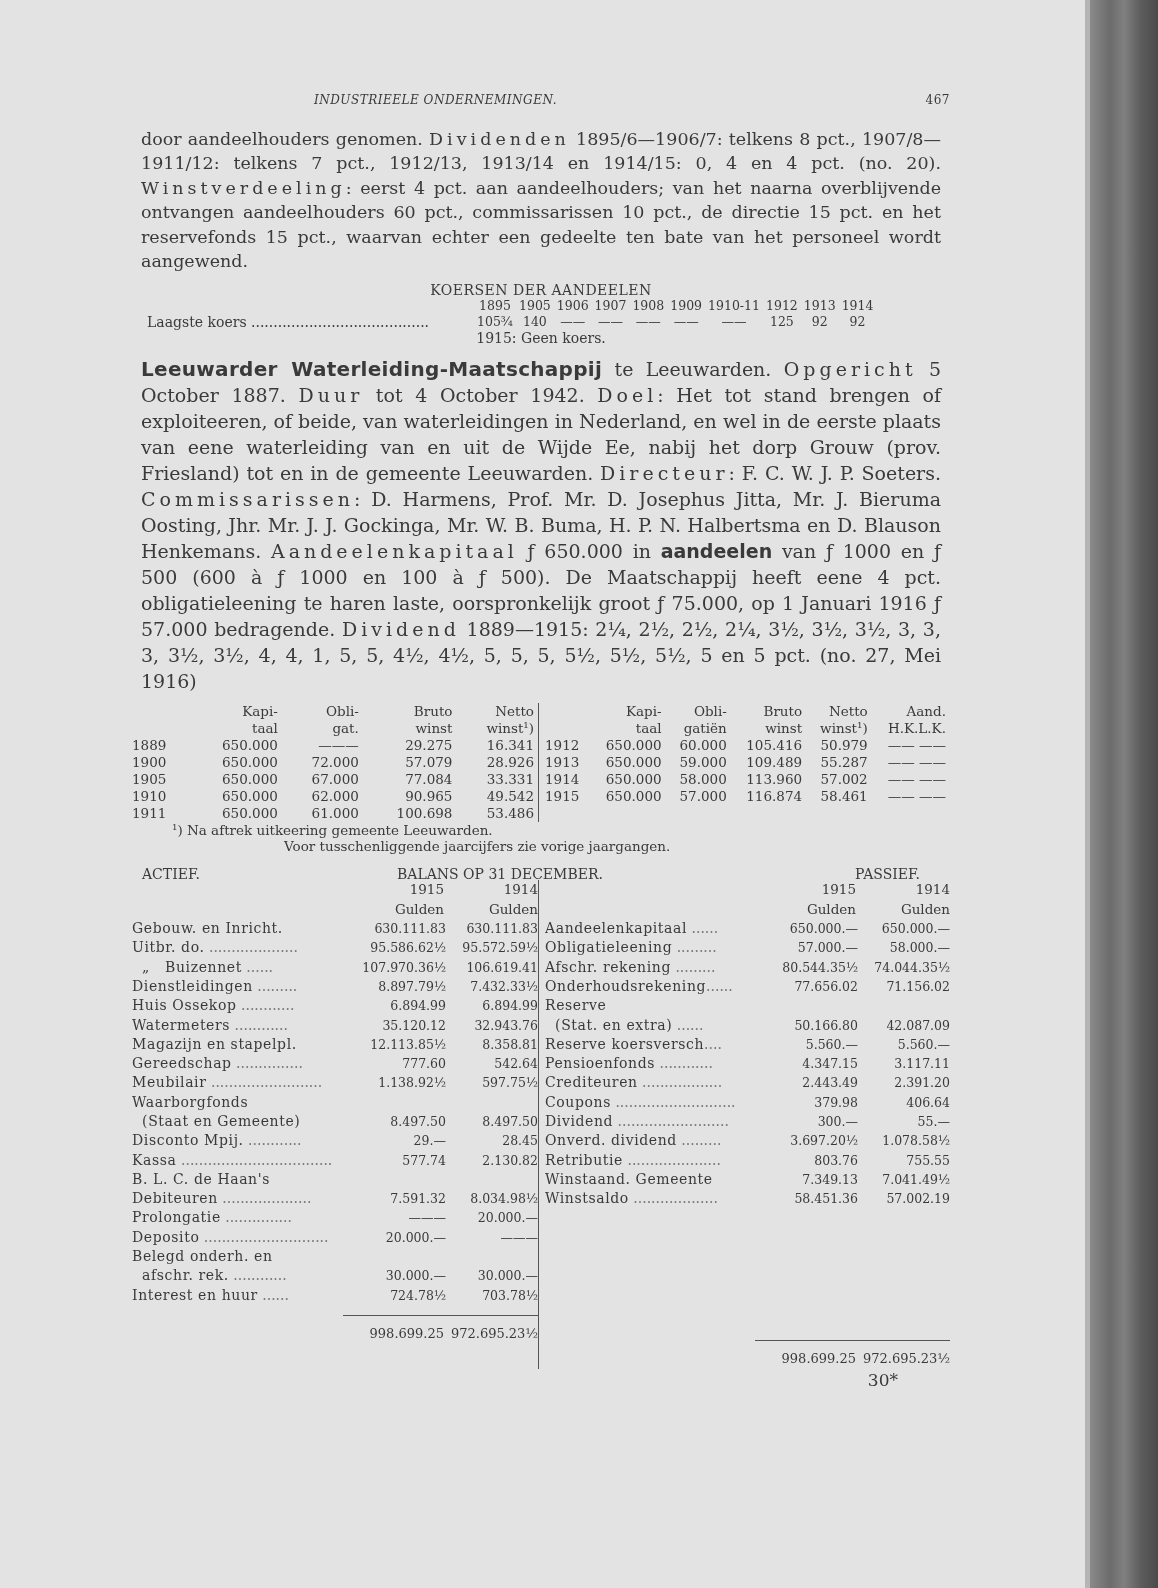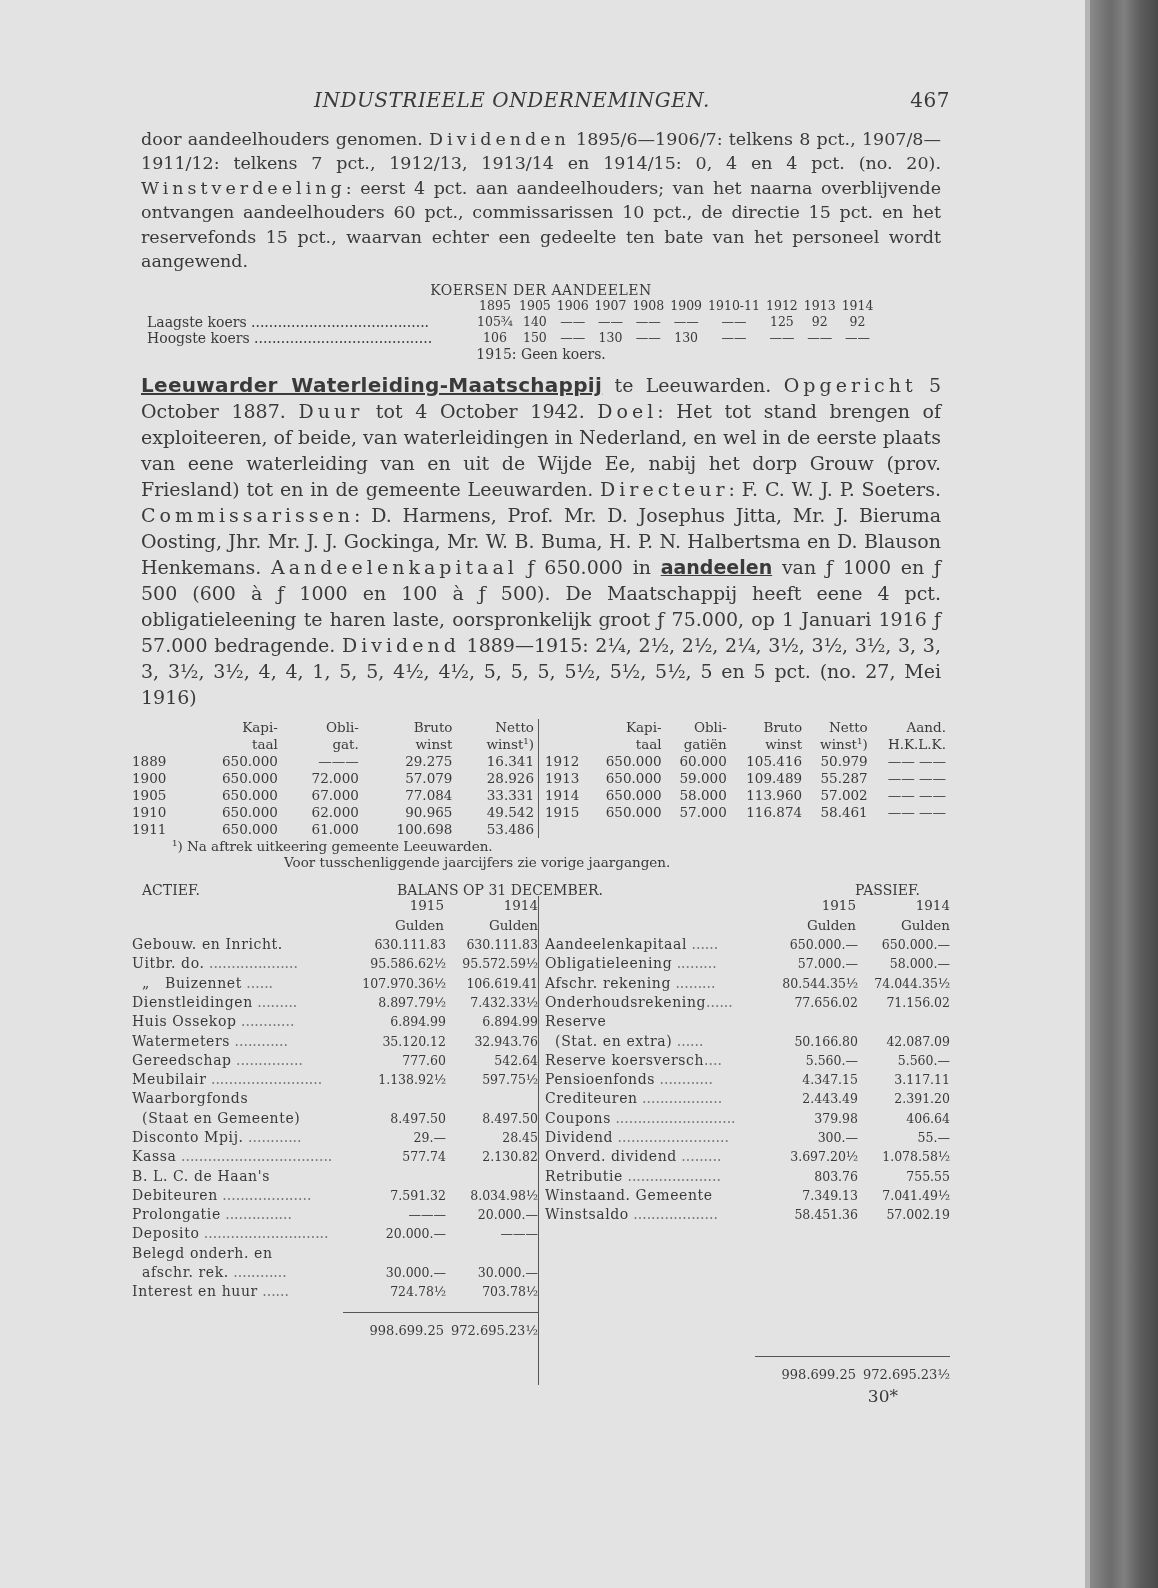--- a/index.html
+++ b/index.html
@@ -3,26 +3,26 @@
 <meta charset="utf-8">
 <style>
   html, body { margin:0; padding:0; }
   body { width:1158px; height:1588px; background:#d9d9d9; position:relative; overflow:hidden;
          font-family:"DejaVu Serif","Liberation Serif",serif; color:#3a3a3a; }
   .page { position:absolute; left:0; top:0; width:1085px; height:1588px; background:#e3e3e3; }
   .spine { position:absolute; left:1090px; top:0; width:68px; height:1588px;
            background:linear-gradient(90deg,#8a8a8a 0%,#6c6c6c 30%,#808080 50%,#5c5c5c 75%,#4a4a4a 100%); }
   .spine-edge { position:absolute; left:1085px; top:0; width:5px; height:1588px; background:#b5b5b5; }
   .content { position:absolute; left:132px; top:88px; width:818px; font-size:17.5px; line-height:24.4px; }
-  .header { position:relative; height:30px; font-style:italic; font-size:20px; letter-spacing:0.5px; }
+  .header { position:relative; height:30px; font-style:italic; font-size:12px; letter-spacing:0.5px; }
   .header .title { position:absolute; left:182px; top:0; }
   .header .pagenum { position:absolute; right:0; top:0; font-style:normal; }
   p { margin:9px; text-align:justify; }
   .sp { letter-spacing:4px; }
-  .hd { font-family:"DejaVu Sans","Liberation Sans",sans-serif; font-weight:bold;text-decoration:underline; }
+  .hd { font-family:"DejaVu Sans","Liberation Sans",sans-serif; font-weight:bold; }
   .koers { margin-top:4px; font-size:13px; line-height:16px; }
   .koers .ttl { text-align:center; font-size:14px; letter-spacing:0.5px; }
   .koers table { border-collapse:collapse; margin-left:12px; }
   .koers td { padding:0 3px; text-align:center; white-space:nowrap; font-size:12.5px; }
   .koers td.lbl { text-align:left; width:324px; font-size:14px; }
   .koers .note { text-align:center; font-size:14px; }
   .company { margin-top:10px; font-size:19px; line-height:26px; }
   .company .cname { font-size:20px; letter-spacing:0.3px; }
   .fin { display:flex; font-size:13.5px; line-height:17px; margin-top:2px; }
   .fin table { border-collapse:collapse; }
@@ -91,33 +91,20 @@
         <td>140</td>
         <td>——</td>
         <td>——</td>
         <td>——</td>
         <td>——</td>
         <td>——</td>
         <td>125</td>
         <td>92</td>
         <td>92</td>
       </tr>
-      <tr>
-        <td class="lbl">Hoogste koers ........................................</td>
-        <td>106</td>
-        <td>150</td>
-        <td>——</td>
-        <td>130</td>
-        <td>——</td>
-        <td>130</td>
-        <td>——</td>
-        <td>——</td>
-        <td>——</td>
-        <td>——</td>
-      </tr>
     </tbody>
       </table>
     <div class="note">1915: Geen koers.</div>
   </div>
 
   <p class="company">
     <span class="hd cname">Leeuwarder Waterleiding-Maatschappij</span><span> te Leeuwarden.</span>
     <span class="sp">Opgericht</span><span> 5 October 1887. </span><span class="sp">Duur</span><span> tot 4 October 1942. </span><span class="sp">Doel</span><span>: Het tot stand brengen of exploiteeren, of beide, van waterleidingen in Nederland, en wel in de eerste plaats van eene waterleiding van en uit de Wijde Ee, nabij het dorp Grouw (prov. Friesland) tot en in de gemeente Leeuwarden. </span><span class="sp">Directeur</span><span>: F. C. W. J. P. Soeters. </span><span class="sp">Commissarissen</span><span>: D. Harmens, Prof. Mr. D. Josephus Jitta, Mr. J. Bieruma Oosting, Jhr. Mr. J. J. Gockinga, Mr. W. B. Buma, H. P. N. Halbertsma en D. Blauson Henkemans. </span><span class="sp">Aandeelenkapitaal</span><span> ƒ 650.000 in </span><span class="hd">aandeelen</span><span> van ƒ 1000 en ƒ 500 (600 à ƒ 1000 en 100 à ƒ 500). De Maatschappij heeft eene 4 pct. obligatieleening te haren laste, oorspronkelijk groot ƒ 75.000, op 1 Januari 1916 ƒ 57.000 bedragende. </span><span class="sp">Dividend</span><span> 1889—1915: 2¼, 2½, 2½, 2¼, 3½, 3½, 3½, 3, 3, 3, 3½, 3½, 4, 4, 1, 5, 5, 4½, 4½, 5, 5, 5, 5½, 5½, 5½, 5 en 5 pct. (no. 27, Mei 1916)</span>
   </p>
 
@@ -270,20 +257,25 @@
             <span class="lab"><span style="white-space:pre">Huis Ossekop</span><span class="dots"> ............</span></span>
             <span class="v">6.894.99</span>
             <span class="v2">6.894.99</span>
           </div>
           <div class="row">
             <span class="lab"><span style="white-space:pre">Watermeters</span><span class="dots"> ............</span></span>
             <span class="v">35.120.12</span>
             <span class="v2">32.943.76</span>
           </div>
           <div class="row">
+            <span class="lab"><span style="white-space:pre">Magazijn en stapelpl.</span><span class="dots"></span></span>
+            <span class="v">12.113.85½</span>
+            <span class="v2">8.358.81</span>
+          </div>
+          <div class="row">
             <span class="lab"><span style="white-space:pre">Gereedschap</span><span class="dots"> ...............</span></span>
             <span class="v">777.60</span>
             <span class="v2">542.64</span>
           </div>
           <div class="row">
             <span class="lab"><span style="white-space:pre">Meubilair</span><span class="dots"> .........................</span></span>
             <span class="v">1.138.92½</span>
             <span class="v2">597.75½</span>
           </div>
           <div class="row">

